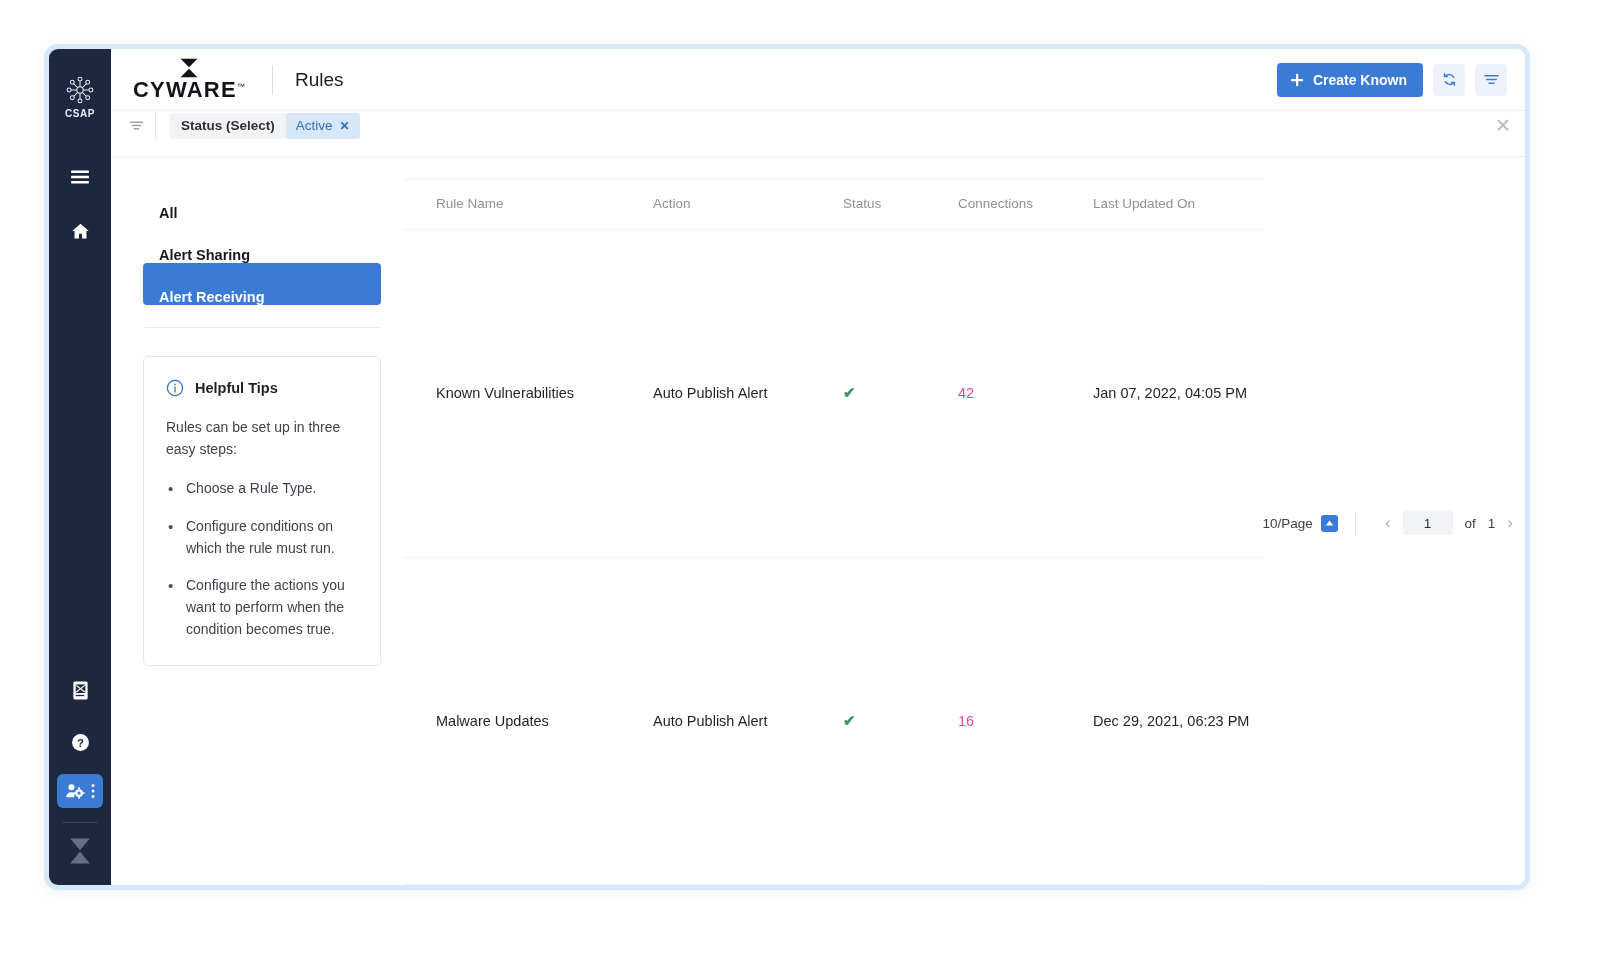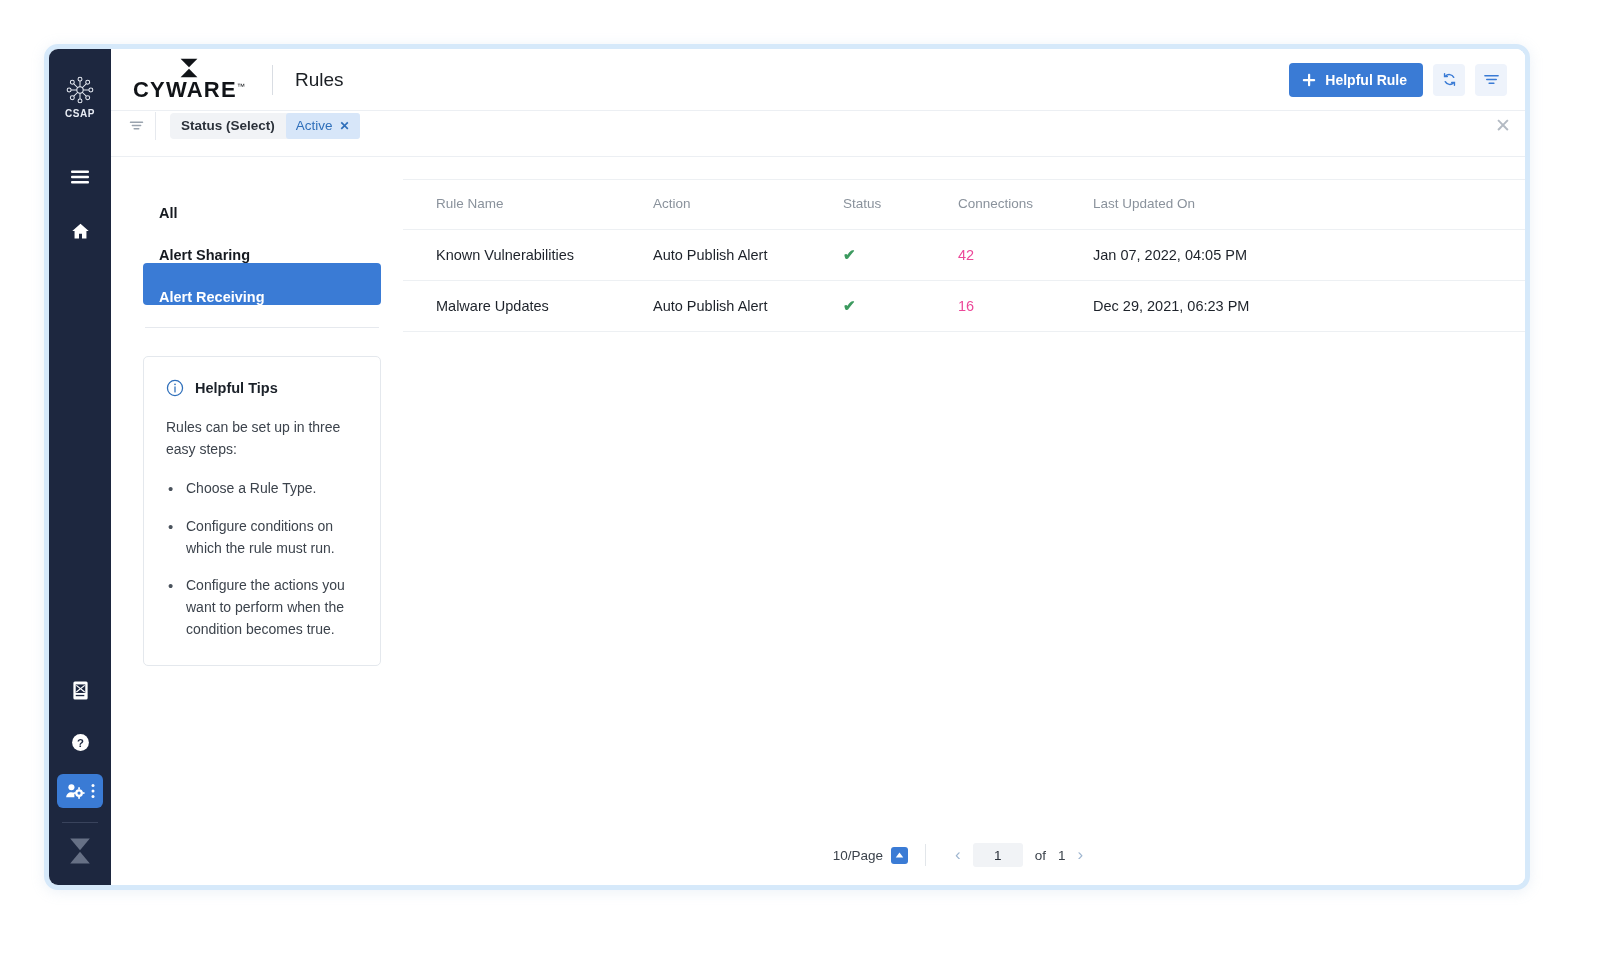--- a/index.html
+++ b/index.html
@@ -136,42 +136,42 @@
   #tips-list li {
     position:relative; font-size:14px; color:#3c434c;
     line-height:1.55; padding-left:20px; margin-bottom:16px;
   }
   #tips-list li:last-child { margin-bottom: 0; }
   #tips-list li::before {
     content:"•"; position:absolute; left:2px; top:-1px; font-size:15px; color:#4a525c;
   }
 
   
-  #table-area { flex:1 1 auto; display:flex; flex-direction:column; min-width:0; padding: 22px 0 0 0;}
+  #table-area { flex:1 1 auto; display:flex; flex-direction:row; min-width:0; padding: 22px 0 0 0;}
   #rules-table { width:100%; border-collapse: collapse; table-layout: fixed; }
   #rules-table thead th {
     text-align:left; font-size:13.5px; font-weight:400; color:#8a929c;
     padding: 16px 0 18px 0; border-top:1px solid #edf0f3; border-bottom:1px solid #edf0f3;
     background:#fff;
   }
   #rules-table tbody td {
     font-size:14.5px; color:#1d222a; padding: 16px 0;
     border-bottom:1px solid #edf0f3; background:#fff;
   }
   .col-name   { width: 250px; padding-left: 33px !important; }
   .col-action { width: 190px; }
   .col-status { width: 115px; }
   .col-conn   { width: 135px; }
   .col-upd    { width: auto; }
   th.col-name { padding-left: 33px !important; }
   .check-mark { color:#3c9a5f; font-size:15px; font-weight:700; }
   .conn-link { color:#ec4899; cursor:pointer; }
 
   
-  #pager-wrap { flex:1 1 auto; display:flex; align-items:flex-end; justify-content:center; padding-bottom: 18px; }
+  #pager-wrap { flex:1 1 auto; display:flex; justify-content:center; padding-bottom: 18px; }
   #pager { display:flex; align-items:center; gap:0; font-size:13.5px; color:#3b424b; }
   #per-page { display:flex; align-items:center; gap:8px; cursor:pointer; }
   #per-page-caret {
     width:17px; height:17px; background:#3a7bd5; border-radius:3px;
     display:flex; align-items:center; justify-content:center; color:#fff; font-size:9px;
   }
   #pager-divider { width:1px; height:22px; background:#e2e6ea; margin: 0 17px; }
   .pager-arrow { color:#9fb6d0; font-size:17px; padding: 0 12px; cursor:pointer; }
   #page-input {
     width:50px; height:24px; background:#f1f3f6; border:none; border-radius:3px;
@@ -294,21 +294,21 @@
 
       <div class="header-grow"></div>
 
       <button id="create-rule-btn">
         <span>
           <svg width="14" height="14" viewBox="0 0 14 14" fill="#ffffff">
             <rect x="6" y="0.8" width="2.2" height="12.4" rx="1"></rect>
             <rect x="0.8" y="6" width="12.4" height="2.2" rx="1"></rect>
           </svg>
         </span>
-        <span>Helpful Rule</span>
+        <span>Create Known</span>
       </button>
 
       <button class="icon-sq-btn">
         <span>
           <svg width="17" height="17" viewBox="0 0 20 20" fill="none" stroke="#3a7bd5" stroke-width="1.7" stroke-linecap="round">
             <path d="M5.2 6.2A6 6 0 0 1 15 7.4"></path>
             <path d="M14.8 13.8A6 6 0 0 1 5 12.6"></path>
             <path d="M4.2 3.2v3.2h3.2"></path>
             <path d="M15.8 16.8v-3.2h-3.2"></path>
           </svg>

